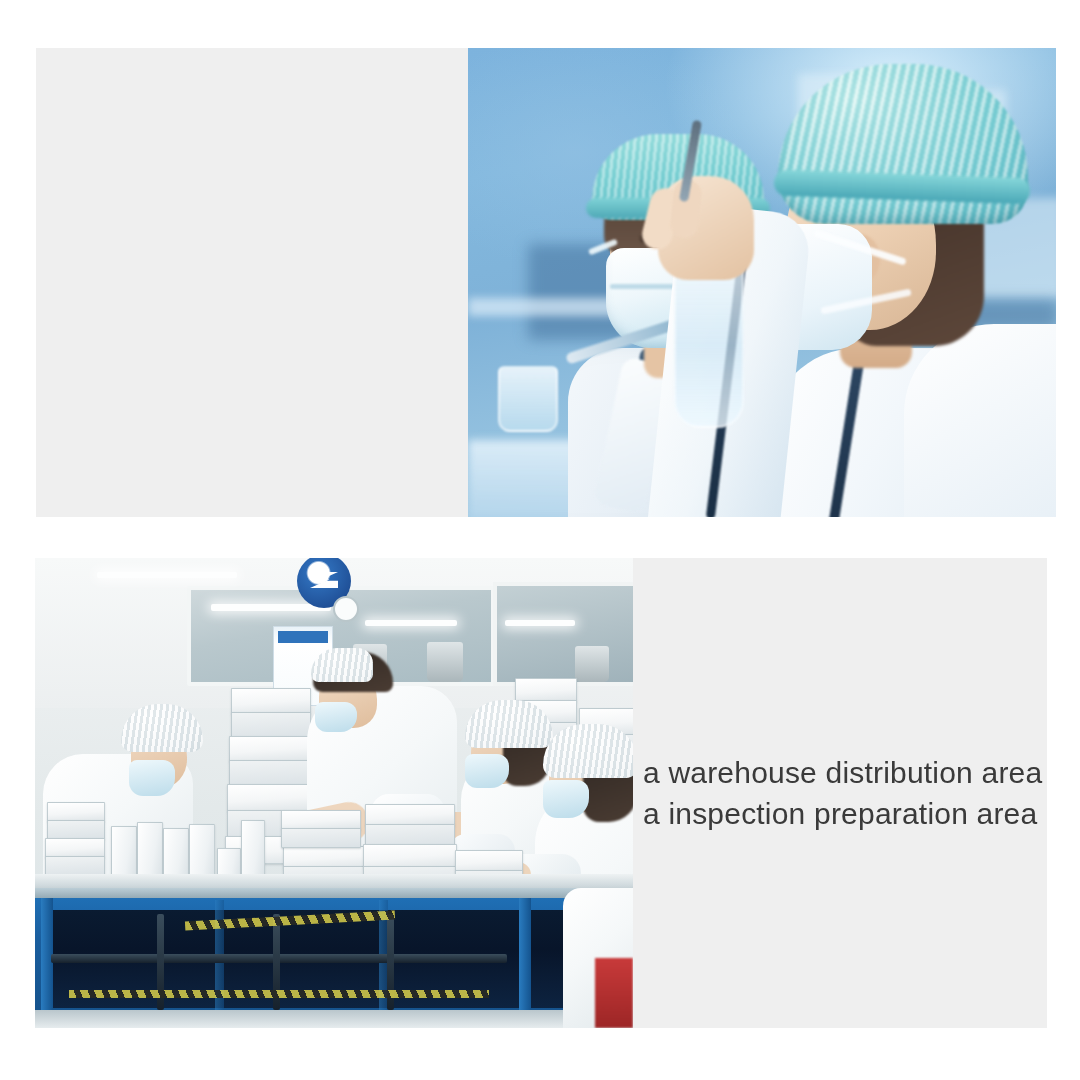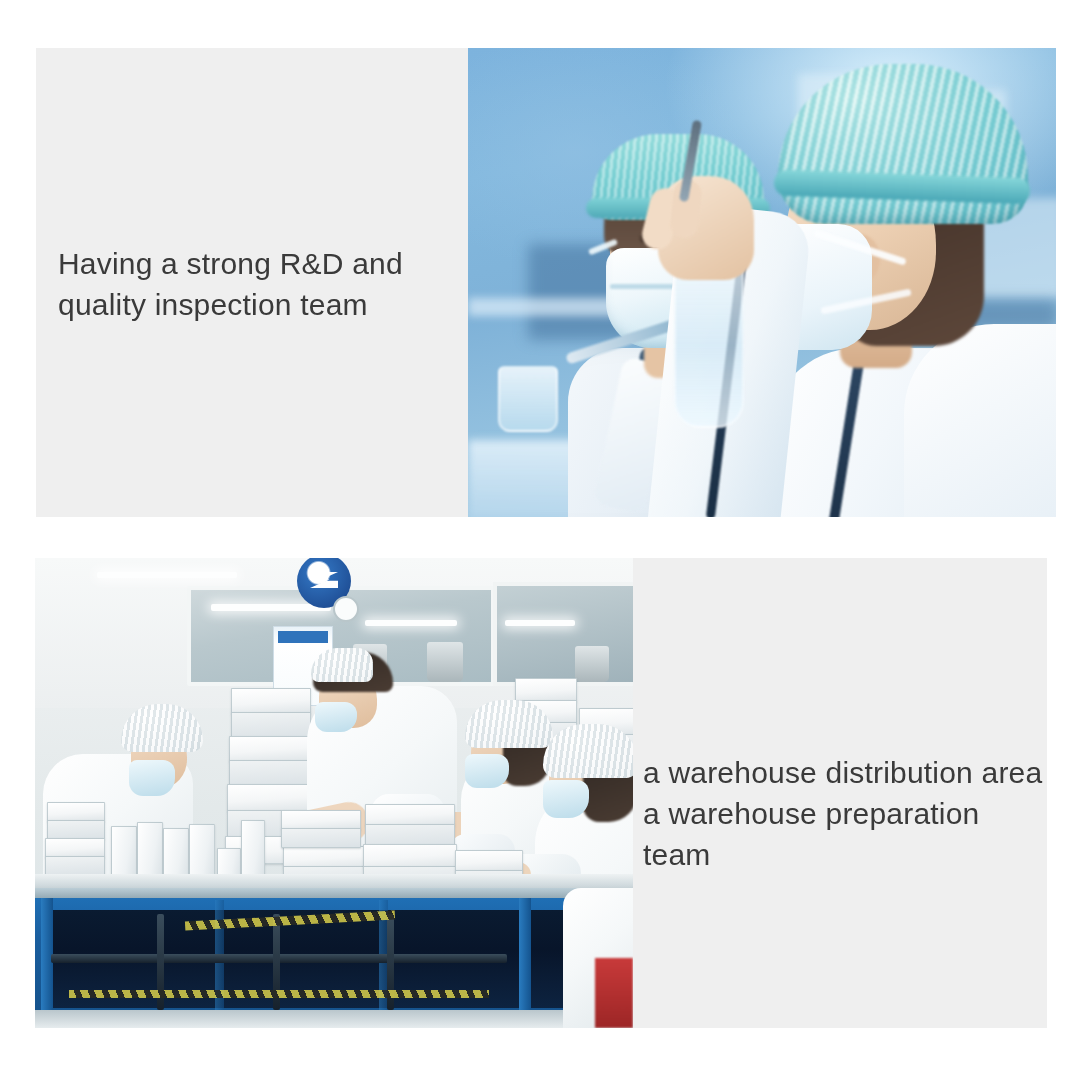--- a/index.html
+++ b/index.html
@@ -380,22 +380,20 @@
     <div class="wA" id="wB-maskBand2"></div>
     <div class="wA" id="wB-arm"></div>
     <div class="wA" id="wB-cuffStripe"></div>
     <div class="wA" id="wB-flask"></div>
     <div class="wA" id="wB-hand"></div>
     <div class="wA" id="wB-finger1"></div>
     <div class="wA" id="wB-finger2"></div>
     <div class="wA" id="wB-probe"></div>
   </div>
 
-  <div class="caption" id="caption-top">Having a strong R&amp;D and
-quality inspection team</div>
 
   <div class="gray-panel" style="left:633px;top:558px;width:414px;height:470px;"></div>
 
   <div class="photo" id="photo-warehouse">
     <div class="wh-bg"></div>
     <div class="wh-wall"></div>
 
     <div class="wh-window"></div>
     <div class="wh-window2"></div>
     <div class="wh-tube" style="left:176px;top:46px;width:120px;height:7px;"></div>
@@ -497,15 +495,15 @@
     <div class="wh-rail" style="left:352px;top:356px;width:7px;height:96px;"></div>
     <div class="wh-tape" style="left:150px;top:358px;width:210px;height:9px;transform:rotate(-3deg);"></div>
     <div class="wh-tape" style="left:34px;top:432px;width:420px;height:8px;"></div>
     <div class="wh-floor"></div>
 
     <div class="whw coat" style="left:528px;top:330px;width:70px;height:140px;border-radius:18px 0 0 0;"></div>
     <div class="whw" style="left:560px;top:400px;width:38px;height:70px;background:linear-gradient(180deg,#c83a3a,#9d2626);filter:blur(1px);"></div>
   </div>
 
   <div class="caption" id="caption-bottom">a warehouse distribution area
-a warehouse preparation team</div>
+a inspection preparation area</div>
 
 </div>
 
 </body></html>

